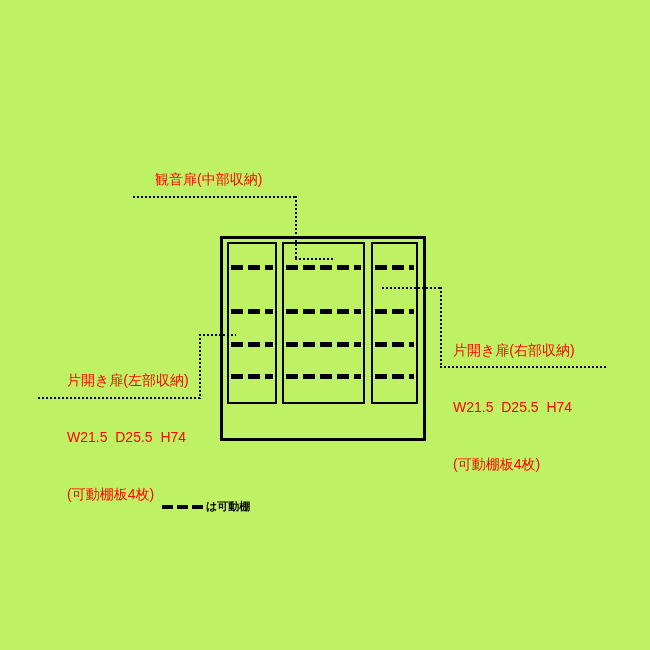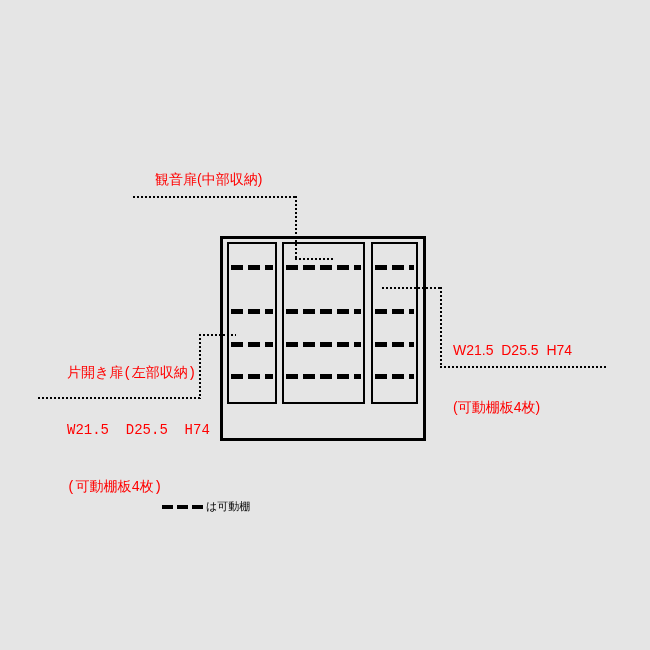--- a/index.html
+++ b/index.html
@@ -5,21 +5,21 @@
   html, body {
     margin: 0;
     padding: 0;
     background: #ffffff;
     font-family: "Liberation Sans", "DejaVu Sans", sans-serif;
   }
   .canvas {
     position: relative;
     width: 650px;
     height: 650px;
-    background: #e5e5e5;
+    background: #bef264;
     overflow: hidden;
   }
   
   .label {
     position: absolute;
     color: #ff0000;
     font-size: 14px;
     line-height: 19px;
     white-space: pre;
   }
@@ -70,41 +70,42 @@
     width: 42px;
     height: 4px;
     background-image: repeating-linear-gradient(90deg, #000 0 11px, transparent 11px 15px);
   }
   .legend-text {
     position: absolute;
     left: 206px;
     top: 500px;
     color: #000;
     font-size: 11px;
-    font-weight: normal;
+    font-weight: bold;
     line-height: 13px;
     white-space: pre;
   }
 </style>
 </head>
 <body>
 
 <div class="canvas">
 
   <div class="label" style="left:155px; top:132px;">
     <div>観音扉(中部収納)</div>
   </div>
 
-  <div class="label" style="left:67px; top:326px;font-family:Liberation Mono, monospace;">
+  <div class="label" style="left:67px; top:333px;">
     <div>片開き扉(左部収納)</div>
     <div>W21.5  D25.5  H74</div>
     <div>(可動棚板4枚)</div>
   </div>
 
   <div class="label" style="left:453px; top:303px;">
+    <div>片開き扉(右部収納)</div>
     <div>W21.5  D25.5  H74</div>
     <div>(可動棚板4枚)</div>
   </div>
 
   <div class="dot-h" style="left:133px; top:196px; width:164px;"></div>
   <div class="dot-v" style="left:295px; top:196px; height:64px;"></div>
   <div class="dot-h" style="left:295px; top:258px; width:40px;"></div>
 
   <div class="dot-h" style="left:38px; top:397px; width:163px;"></div>
   <div class="dot-v" style="left:199px; top:334px; height:65px;"></div>

